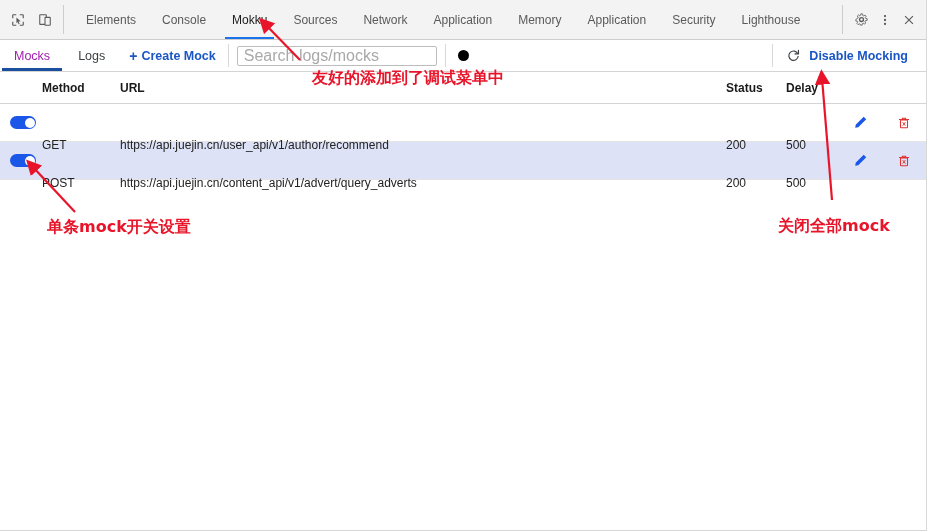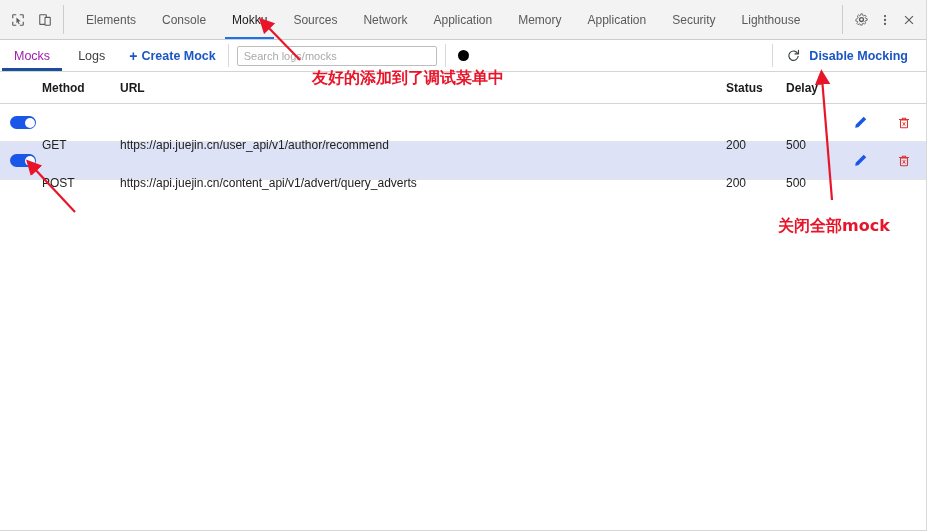--- a/index.html
+++ b/index.html
@@ -121,21 +121,21 @@
     display: flex;
     align-items: center;
     padding: 0 8px;
   }
   .mk-search {
     width: 200px;
     height: 20px;
     border: 1px solid #bdbdbd;
     border-radius: 2px;
     background: #fff;
-    font-size: 11px;
+    font-size: 16px;
     font-family: "Liberation Sans", sans-serif;
     color: #333;
     padding: 0 6px;
     outline: none;
   }
   .mk-search::placeholder { color: #a9a9a9; }
   .mk-record-wrap {
     display: flex;
     align-items: center;
     padding: 0 10px 0 12px;
@@ -428,15 +428,16 @@
     </defs>
 
     <line x1="300" y1="60" x2="265" y2="24" stroke="#e8152a" stroke-width="2.2" marker-end="url(#ah)"></line>
 
     <line x1="832" y1="200" x2="822" y2="78" stroke="#e8152a" stroke-width="2.2" marker-end="url(#ah)"></line>
 
     <line x1="75" y1="212" x2="32" y2="166" stroke="#e8152a" stroke-width="2.2" marker-end="url(#ah)"></line>
   </svg>
 
   <div class="anno" id="anno-menu">友好的添加到了调试菜单中</div>
+  <div class="anno" id="anno-switch">单条mock开关设置</div>
   <div class="anno" id="anno-disable">关闭全部mock</div>
 
 </div>
 
 </body></html>

